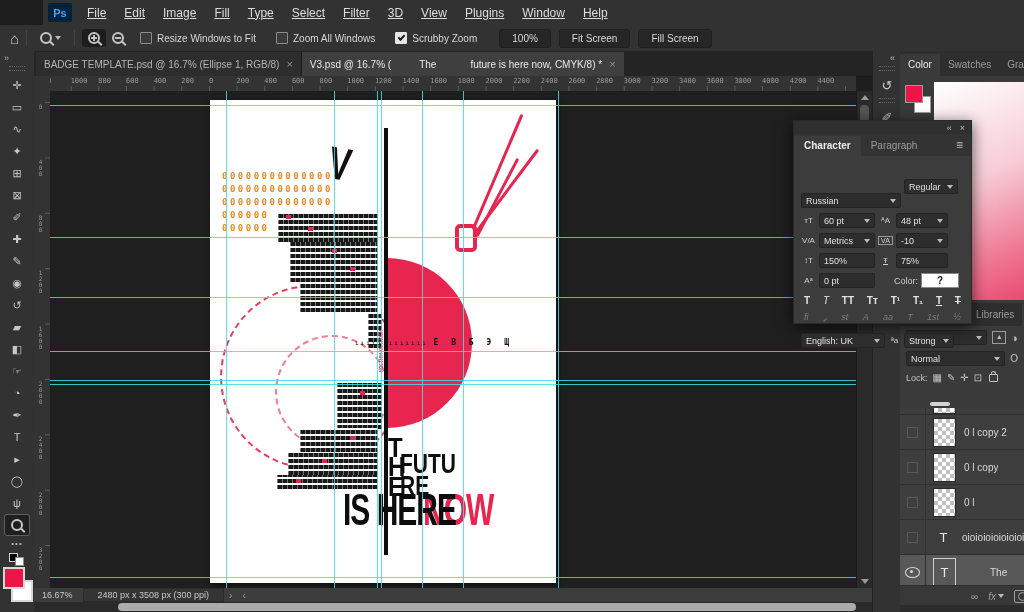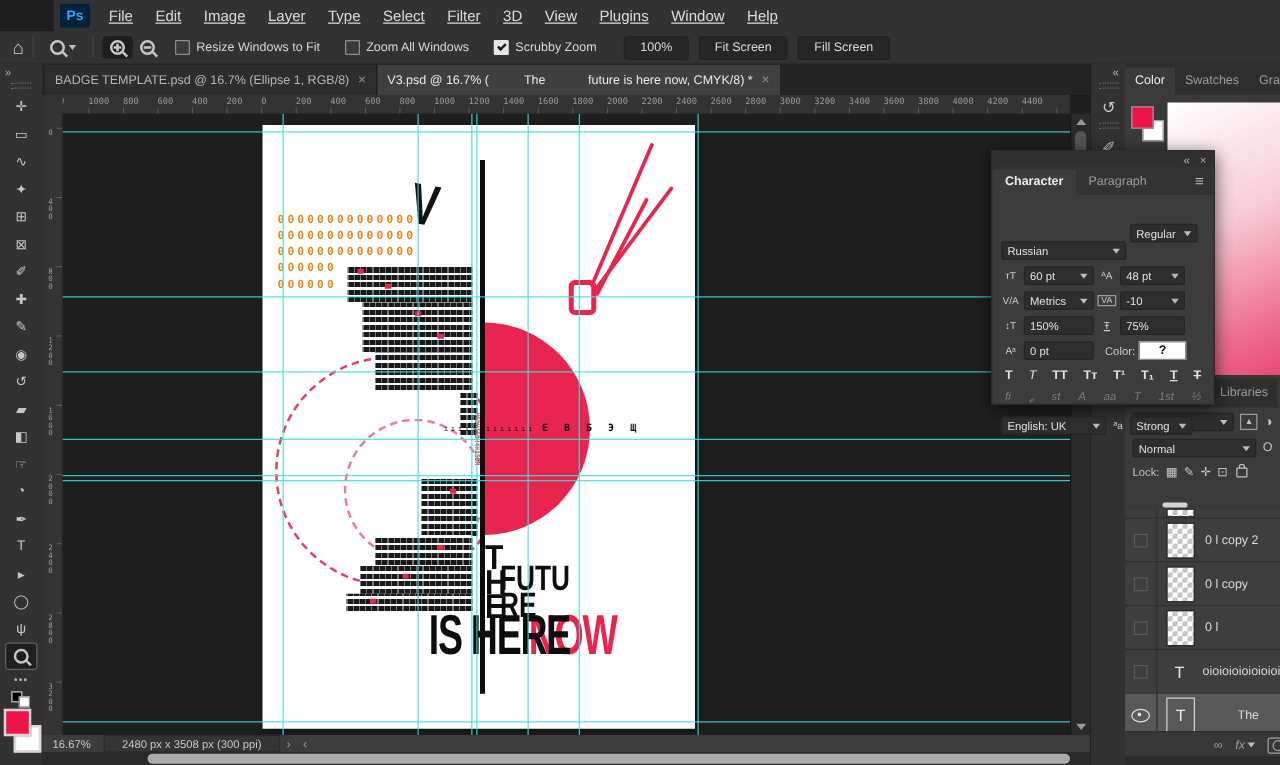--- a/index.html
+++ b/index.html
@@ -177,21 +177,21 @@
 
 <div class="win">
 
   <div class="menubar abs">
     <div class="pslogo">Ps</div>
     <div class="menu-items">
 
     <span>File</span>
         <span>Edit</span>
         <span>Image</span>
-        <span>Layer</span>
+        <span>Fill</span>
         <span>Type</span>
         <span>Select</span>
         <span>Filter</span>
         <span>3D</span>
         <span>View</span>
         <span>Plugins</span>
         <span>Window</span>
         <span>Help</span>
       </div>
   </div>
@@ -574,21 +574,21 @@
       <span class="cpico ul">Ŧ</span>
       <div class="fld" style="width:52px;">
         <span>75%</span>
       </div>
     </div>
     <div class="cpr">
       <span class="cpico">Aᵃ</span>
       <div class="fld" style="width:56px;">
         <span>0 pt</span>
       </div>
-      <span style="color:#cfcfcf;margin-left:6px;">Color:</span>
+      <span style="color:#cfcfcf;margin-left:16px;">Color:</span>
       <span class="colorswatch">?</span>
     </div>
     <div class="stylerow">
       <span>T</span>
       <span class="it">T</span>
       <span>TT</span>
       <span>Tт</span>
       <span>T¹</span>
       <span>T₁</span>
       <span class="ul">T</span>

